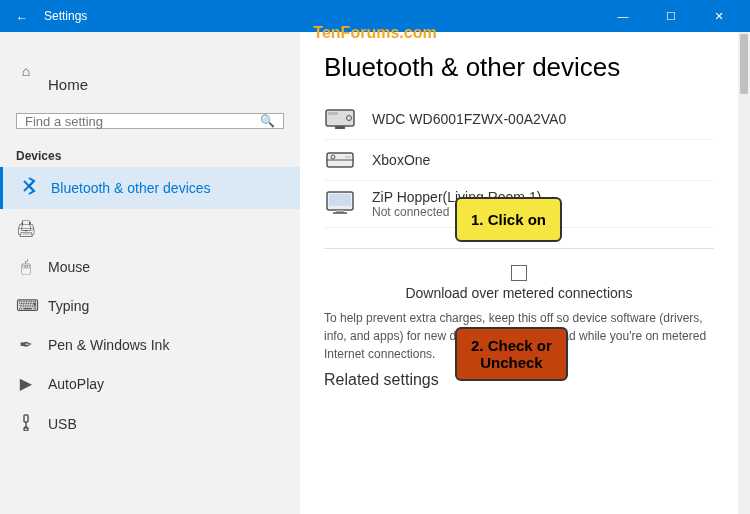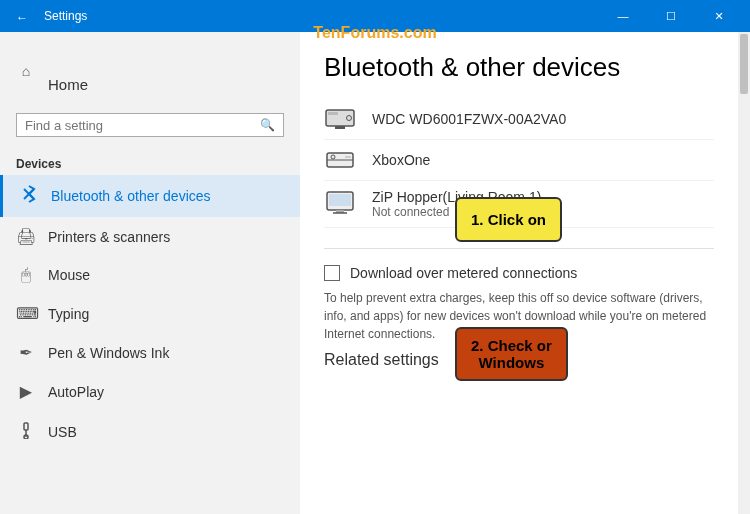--- a/index.html
+++ b/index.html
@@ -101,21 +101,21 @@
       color: #333;
       margin-top: 28px;
     }
 
     .search-box {
       margin: 4px 16px 12px 16px;
       display: flex;
       align-items: center;
       border: 1px solid #aaa;
       background: white;
-      height: 24px;
+      height: 16px;
       padding: 0 8px;
     }
     .search-input {
       flex: 1;
       border: none;
       outline: none;
       font-size: 13px;
       color: #888;
       background: transparent;
     }
@@ -196,22 +196,23 @@
 
     .separator {
       border: none;
       border-top: 1px solid #e0e0e0;
       margin: 12px 0;
     }
 
     .checkbox-row {
       display: flex;
       align-items: center;
-      gap: 10px;
+      gap: 4px;
       margin: 16px 0 8px 0;
+      flex-direction: column;
     }
     .checkbox {
       width: 16px;
       height: 16px;
       border: 1px solid #666;
       background: white;
       flex-shrink: 0;
       cursor: pointer;
     }
     .checkbox-label {
@@ -325,21 +326,20 @@
           <polyline points="4,4 14,14" stroke="#0078d7" stroke-width="2"></polyline>
           <polyline points="4,14 14,4" stroke="#0078d7" stroke-width="2"></polyline>
           <polyline points="9,1 14,4 9,9 14,14 9,17" stroke="#0078d7" stroke-width="2" fill="none"></polyline>
         </svg>
       </span>
       <span class="sidebar-item-label">Bluetooth &amp; other devices</span>
     </div>
 
     <div class="sidebar-item">
       <span class="sidebar-item-icon">🖨</span>
-      <span class="sidebar-item-label">Printers &amp; scanners</span>
     </div>
 
     <div class="sidebar-item">
       <span class="sidebar-item-icon">🖱</span>
       <span class="sidebar-item-label">Mouse</span>
     </div>
 
     <div class="sidebar-item">
       <span class="sidebar-item-icon">⌨</span>
       <span class="sidebar-item-label">Typing</span>
@@ -427,21 +427,21 @@
     <p class="description-text">To help prevent extra charges, keep this off so device software (drivers, info, and apps) for new devices won't download while you're on metered Internet connections.</p>
 
     <div class="related-title">Related settings</div>
 
     <div class="callout-1">
       <span>1. Click on</span>
     </div>
 
     <div class="callout-2">
       <span>2. Check or</span><br>
-      <span>Windows</span>
+      <span>Uncheck</span>
     </div>
 
   </div>
 
   <div class="scrollbar">
     <div class="scrollbar-thumb"></div>
   </div>
 
 </div>
 

